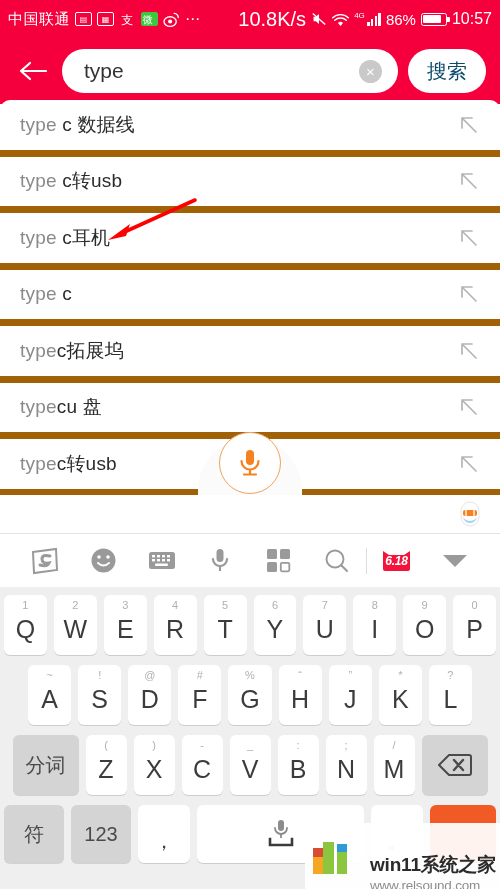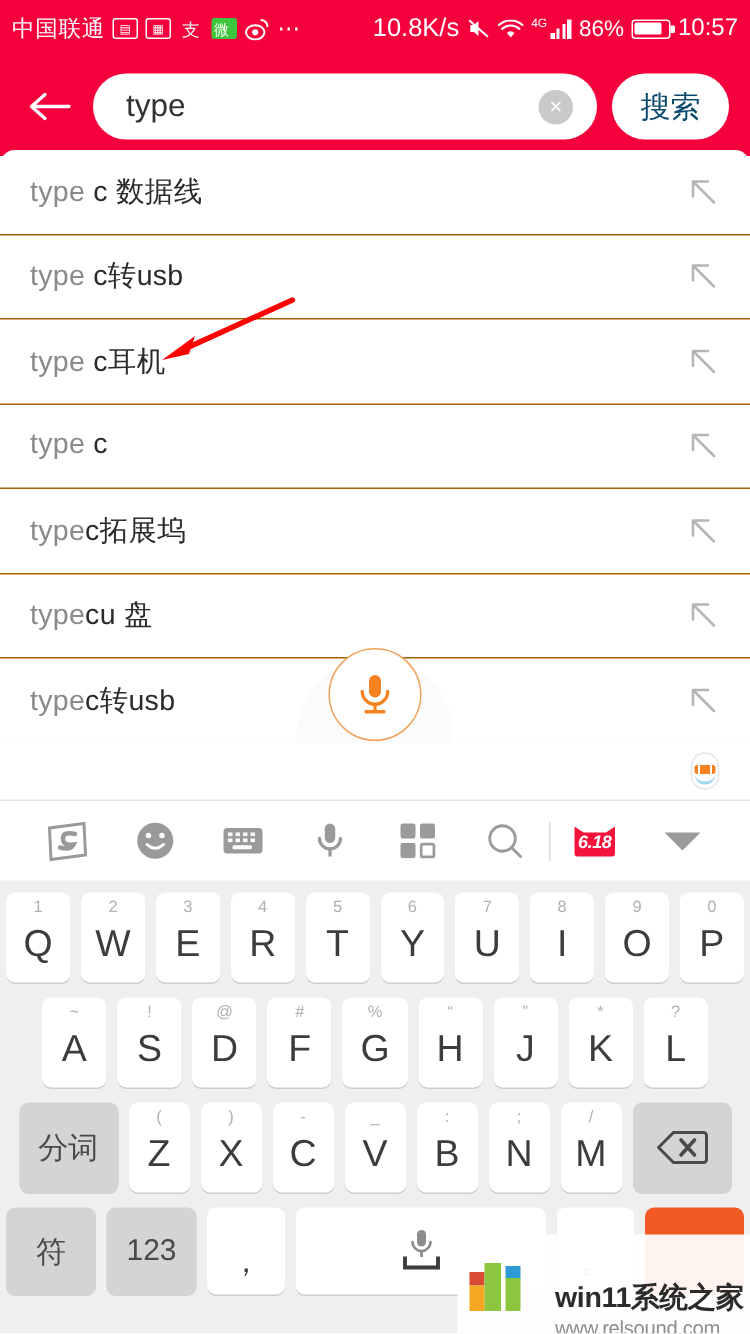--- a/index.html
+++ b/index.html
@@ -21,21 +21,21 @@
   .sb-left { display: flex; align-items: center; gap: 5px; }
   .sb-carrier { font-size: 15px; letter-spacing: .5px; }
   .sb-ico { display: inline-flex; align-items: center; justify-content: center;
             width: 17px; height: 15px; font-size: 11px; line-height: 1; }
   .ico-box { border: 1.6px solid #fff; border-radius: 2px; width: 17px; height: 14px;
              display: inline-flex; align-items: center; justify-content: center;
              font-size: 8px; overflow: hidden; }
   .ico-green { background: #3ec73e; border-color: #3ec73e; color: #fff; }
   .sb-dots { font-size: 15px; letter-spacing: 1px; }
   .sb-right { margin-left: auto; display: flex; align-items: center; gap: 5px; font-size: 15px; }
-  .netspeed { font-size: 17px; margin-left: 20px; }
+  .netspeed { font-size: 20px; margin-left: 20px; }
   .mute-ico { position: relative; width: 16px; height: 14px; }
   .wifi-ico { width: 17px; height: 13px; }
   .sig-wrap { display: inline-flex; align-items: flex-end; height: 14px; }
   .sig-wrap sup { font-size: 8px; line-height: 1; margin-right: 1px; align-self: flex-start; }
   .sig-bar { width: 2.6px; background: #fff; margin-left: 1.2px; display: inline-block; }
   .batt { width: 26px; height: 13px; border: 1.6px solid #fff; border-radius: 2.5px;
           position: relative; display: inline-block; }
   .batt::after { content: ""; position: absolute; right: -4px; top: 3.5px;
                  width: 2.5px; height: 5px; background: #fff; border-radius: 0 1px 1px 0; }
   .batt i { position: absolute; left: 1.3px; top: 1.3px; bottom: 1.3px; width: 18px; background: #fff; border-radius: 1px; }
@@ -59,21 +59,21 @@
                display: flex; align-items: center; justify-content: center;
                font-size: 20px; color: #0c4a6e; padding: 0 14px; }
 
   
   .suggest-panel {
     position: absolute; top: 100px; left: 0; width: 500px; height: 395px;
     background: #fff; border-radius: 10px 10px 0 0; overflow: hidden;
   }
   .suggest-row {
     height: 56.5px; display: flex; align-items: center;
-    padding: 0 20px 0 20px; border-bottom: 1px solid #a16207; position: relative; gap: 28px;
+    padding: 0 20px 0 20px; border-bottom: 7px solid #a16207; position: relative; gap: 28px;
   }
   .suggest-text { font-size: 19px; color: #8a8a8a; flex: 1; letter-spacing: .2px; }
   .suggest-text b { color: #2b2b2b; font-weight: normal; }
   .arrow-ico { width: 22px; height: 22px; color: #b5b5b5; }
 
   
   .annot-arrow { position: absolute; left: 100px; top: 192px; width: 110px; height: 55px; pointer-events: none; }
 
   
   .voice-float { position: absolute; left: 198px; top: 424px; width: 104px; height: 75px; }

